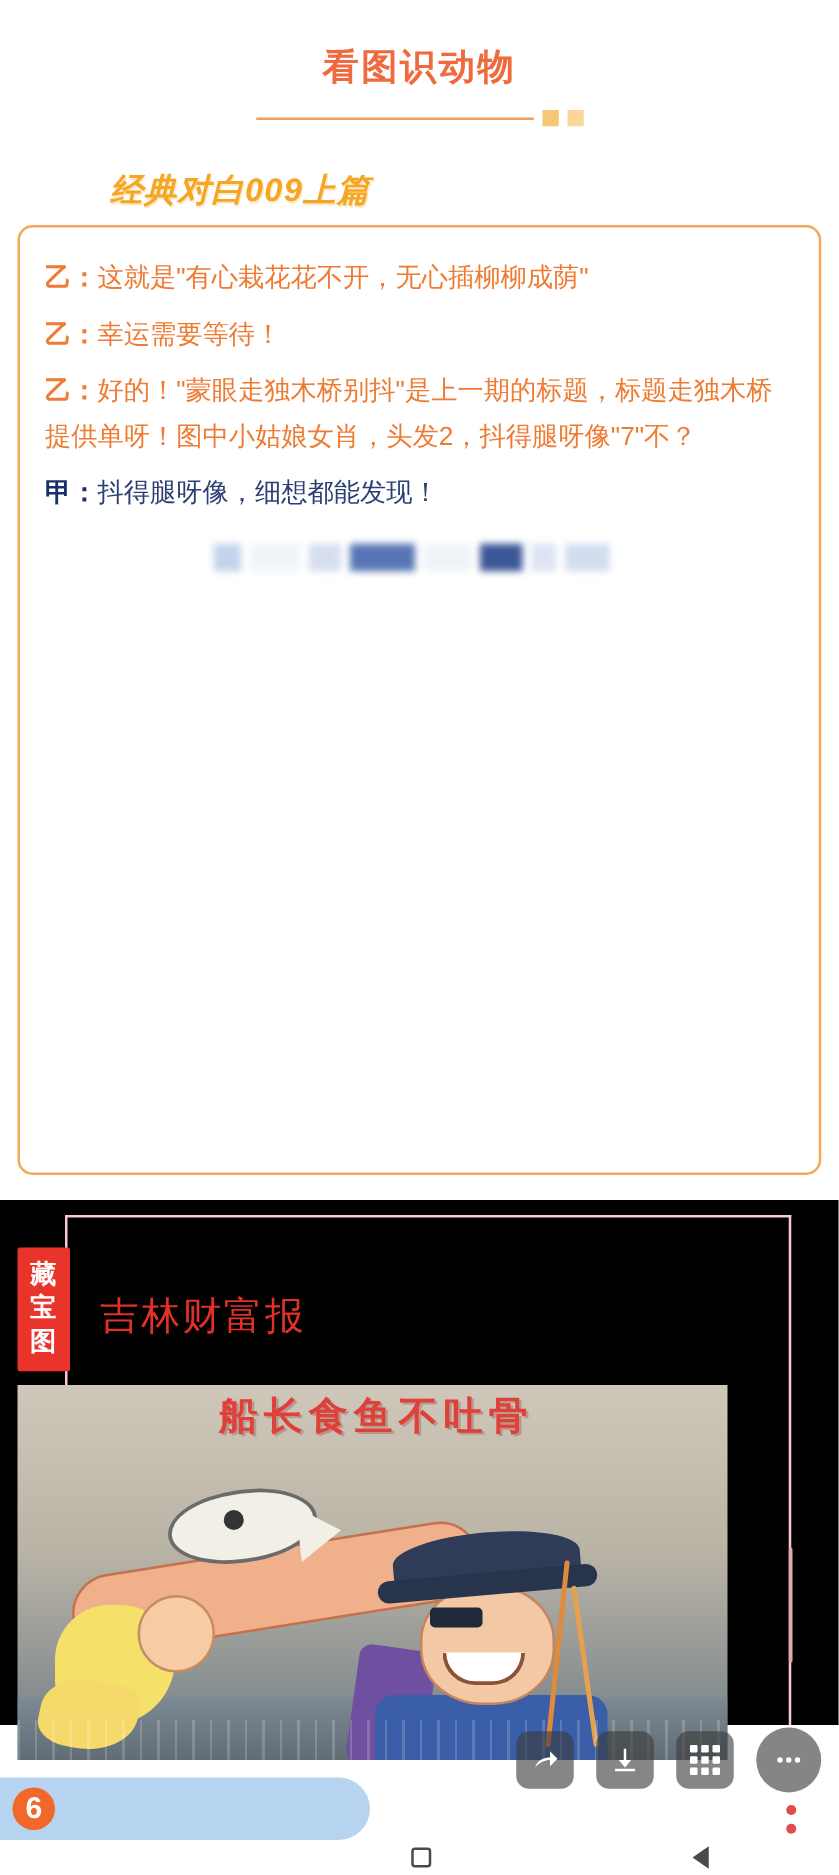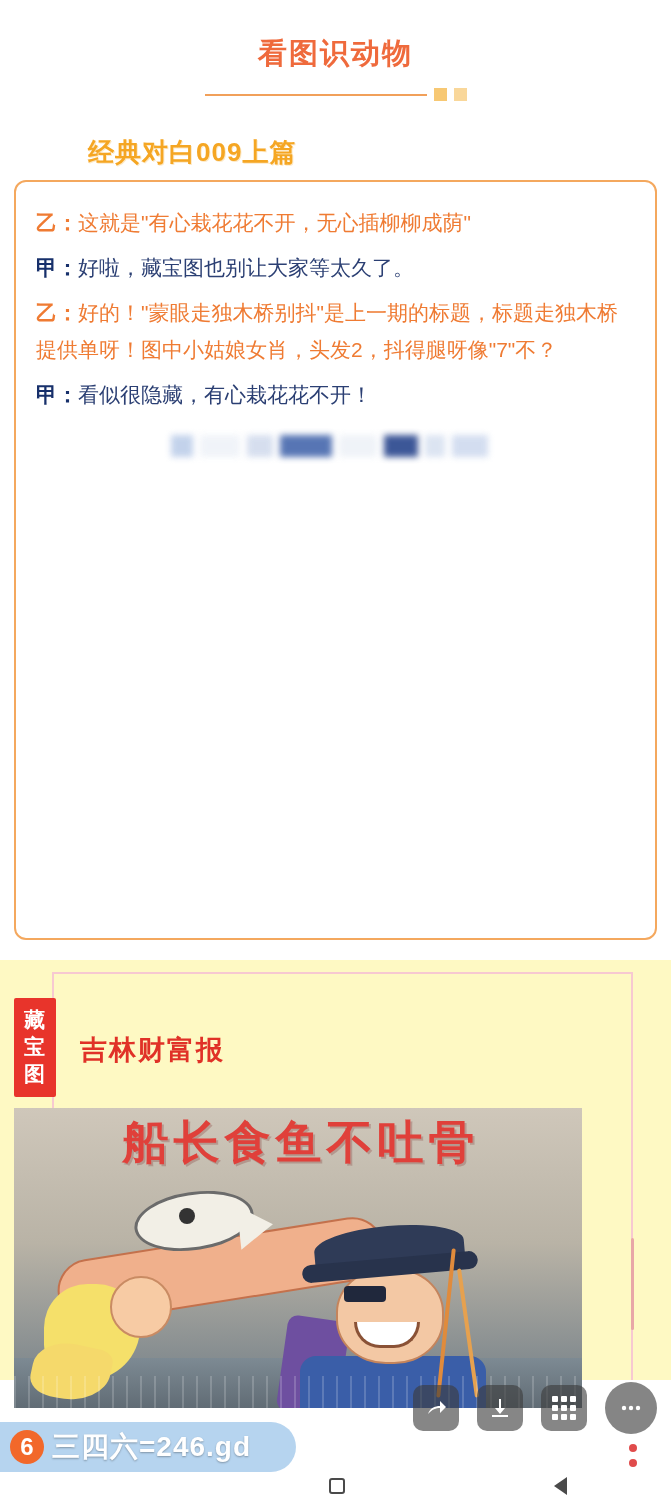--- a/index.html
+++ b/index.html
@@ -40,20 +40,21 @@
     height: 13px;
     background: #f7c873;
   }
   .rule-square.second { background: #f9d79a; }
 
   
   .section-label {
     margin: 34px 0 0 88px;
     font-size: 26px;
     font-weight: bold;
+    font-style: italic;
     color: #f5a623;
     letter-spacing: 1px;
     text-shadow: 1px 1px 0 rgba(245,166,35,0.25);
   }
 
   
   .dialogue-card {
     margin: 10px 14px 0 14px;
     border: 2px solid #f4a85e;
     border-radius: 12px;
@@ -91,21 +92,21 @@
   .bs5 { width: 38px; background: #edf1f7; }
   .bs6 { width: 34px; background: #1b3a86; }
   .bs7 { width: 20px; background: #d6e0f0; }
   .bs8 { width: 36px; background: #ccd8ee; }
 
   
   .paper-panel {
     position: relative;
     margin: 20px 0 0 0;
     height: 420px;
-    background: #fef9c3;
+    background: #000000;
   }
   .paper-inner-border {
     position: absolute;
     left: 52px; right: 38px; top: 12px; bottom: 0;
     border: 2px solid #f7c9d1;
     border-bottom: none;
   }
   .tag-vertical {
     position: absolute;
     left: 14px; top: 38px;
@@ -116,40 +117,40 @@
     font-weight: bold;
     text-align: center;
     padding: 8px 0 10px 0;
     line-height: 27px;
     letter-spacing: 1px;
     border-radius: 2px;
   }
   .paper-title {
     position: absolute;
     left: 80px; top: 72px;
-    font-size: 27px;
-    font-weight: bold;
+    font-size: 31px;
+    font-weight: normal;
     color: #e03127;
     letter-spacing: 2px;
   }
 
   
   .paper-image {
     position: absolute;
     left: 14px;
     top: 148px;
     width: 568px;
     height: 300px;
     overflow: hidden;
     background: linear-gradient(180deg,#cfc7ba 0%, #b9b3a6 45%, #6f7c86 100%);
   }
   .paper-image .img-headline {
     position: absolute;
     top: 4px; left: 16px; right: 10px;
-    font-size: 46px;
+    font-size: 31px;
     font-weight: bold;
     color: #e0403a;
     letter-spacing: 5px;
     text-align: center;
     font-family: "DejaVu Serif", serif;
     text-shadow: 2px 2px 0 rgba(120,30,30,.25);
   }
   .ill { position: absolute; }
   
   .fish-body {
@@ -329,31 +330,31 @@
 <div class="section-label">经典对白009上篇</div>
 
 <div class="dialogue-card">
 
 
   <p class="line b">
     <span class="speaker">乙：</span><span>这就是"有心栽花花不开，无心插柳柳成荫"</span>
   </p>
 
 
-
-  <p class="line a">
-    <span class="speaker">甲：</span><span>好啦，藏宝图也别让大家等太久了。</span>
+  <p class="line b">
+    <span class="speaker">乙：</span><span>幸运需要等待！</span>
   </p>
+
 
   <p class="line b">
     <span class="speaker">乙：</span><span>好的！"蒙眼走独木桥别抖"是上一期的标题，标题走独木桥提供单呀！图中小姑娘女肖，头发2，抖得腿呀像"7"不？</span>
   </p>
 
   <p class="line a">
-    <span class="speaker">甲：</span><span>看似很隐藏，有心栽花花不开！</span>
+    <span class="speaker">甲：</span><span>抖得腿呀像，细想都能发现！</span>
   </p>
 
   <div class="blur-strip">
     <i class="bs1"></i>
       <i class="bs2"></i>
       <i class="bs3"></i>
       <i class="bs4"></i>
     <i class="bs5"></i>
       <i class="bs6"></i>
       <i class="bs7"></i>
@@ -427,20 +428,19 @@
 </div>
 
 <div class="side-dots">
   <i></i>
     <i></i>
     <i></i>
 </div>
 
 <div class="watermark">
   <span class="wm-logo">6</span>
-  <span class="wm-text">三四六=246.gd</span>
 </div>
 
 <div class="navbar">
   <span class="nav-spacer"></span>
   <span class="nav-sq"></span>
   <span class="nav-tri"></span>
 </div>
 
 </body></html>

